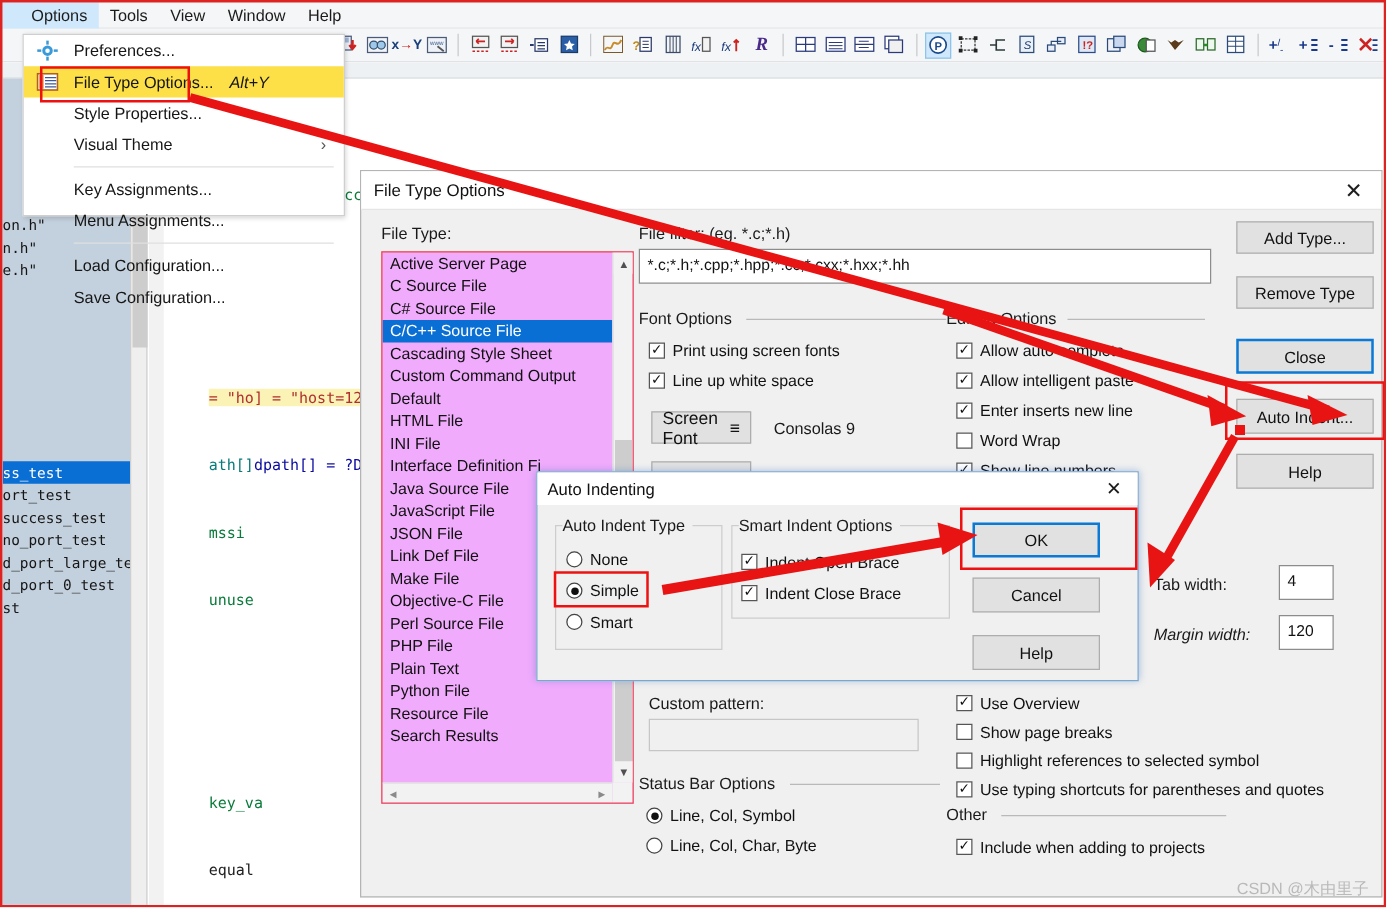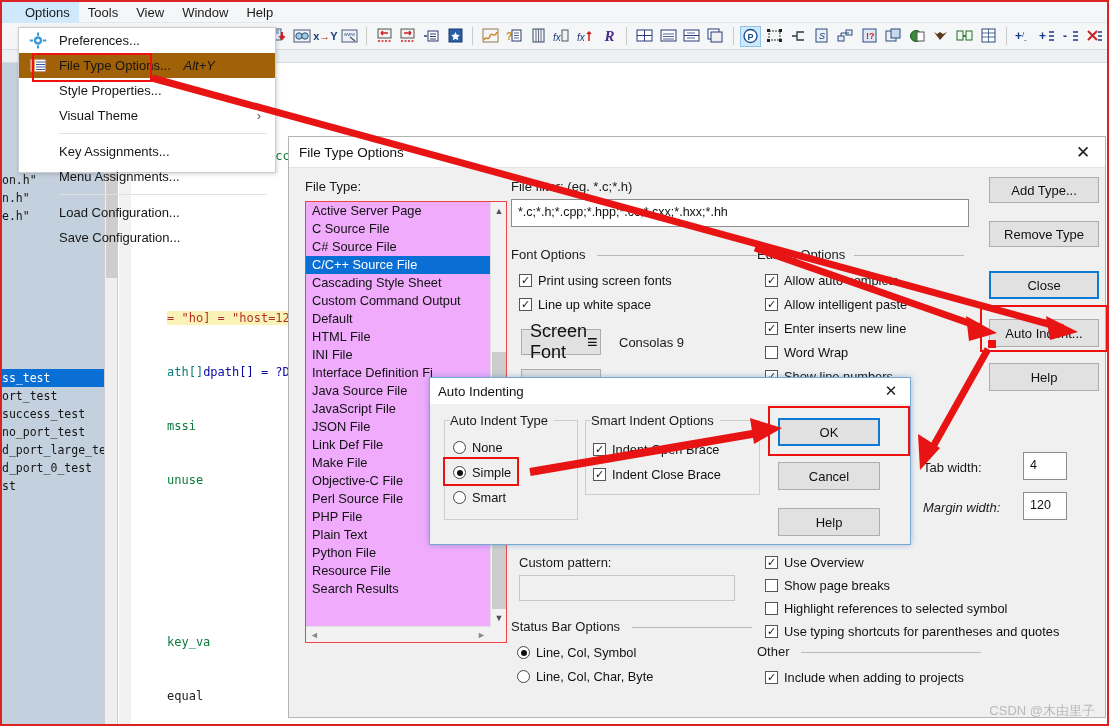--- a/index.html
+++ b/index.html
@@ -107,21 +107,21 @@
     background:#ffffff; border:1px solid #cfcfcf;
     box-shadow: 1px 1px 4px rgba(0,0,0,.18);
     z-index: 120;
     font-size: 13px;
     margin-left: 12px;
   }
   .dd-item {
     position: relative; height: 25px; line-height: 25px;
     padding-left: 40px; color:#161616; white-space:nowrap;
   }
-  .dd-item.hl { background:#a16207; }
+  .dd-item.hl { background:#fde047; }
   .dd-item .accel { position:absolute; right: 60px; top: 0; font-style: italic; }
   .dd-item .submark { position:absolute; right: 14px; top:0; color:#555; }
   .dd-icon { position:absolute; left: 10px; top: 4px; width:18px; height:17px; }
   .dd-sep { height:1px; background:#e0e0e0; margin: 5px 8px 5px 40px; }
 
   
   .redbox { position:absolute; border: 2.5px solid #e11; z-index: 300; pointer-events:none; }
 
   
   .ftdlg {
@@ -190,21 +190,21 @@
 
   .btn {
     position:absolute; background:#e1e1e1; border:1px solid #adadad;
     display:flex; align-items:center; justify-content:center;
     font-size:13px; color:#111;
   }
   .btn.primary { border:2px solid #0a7ad6; background:#e1e1e1; }
   .fontbtn {
     position:absolute; background:#e1e1e1; border:1px solid #adadad;
     display:flex; align-items:center; justify-content:space-between;
-    padding: 0 8px; font-size:18px; color:#111;
+    padding: 0 8px; font-size:14px; color:#111;
   }
 
   
   .aidlg {
     position:absolute; left: 429px; top: 377px; width: 482px; height: 168px;
     background:#f0f0f0; border:1px solid #7aa7d0;
     box-shadow: 0 0 6px rgba(60,120,190,.45);
     z-index: 220;
   }
   .aidlg-title {

